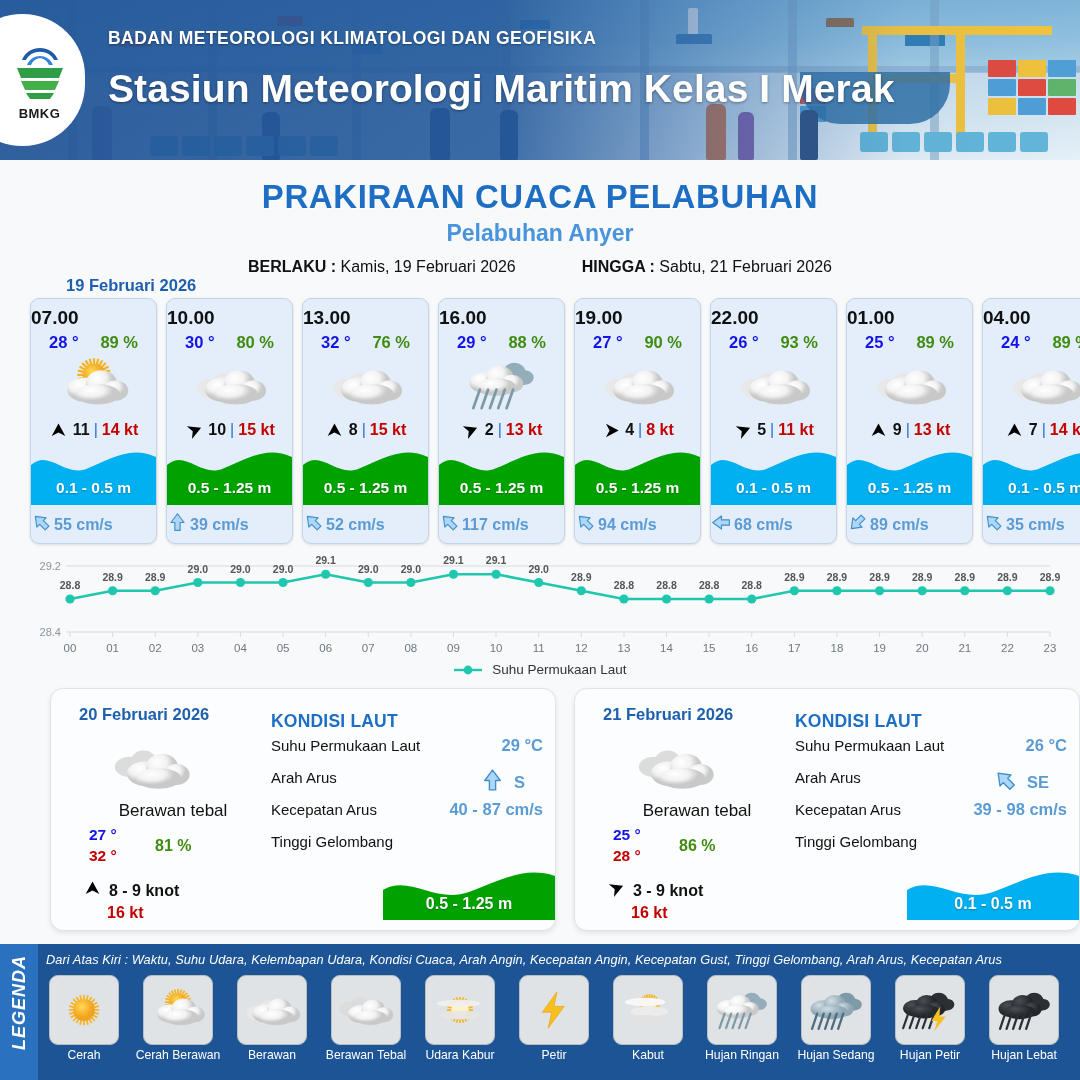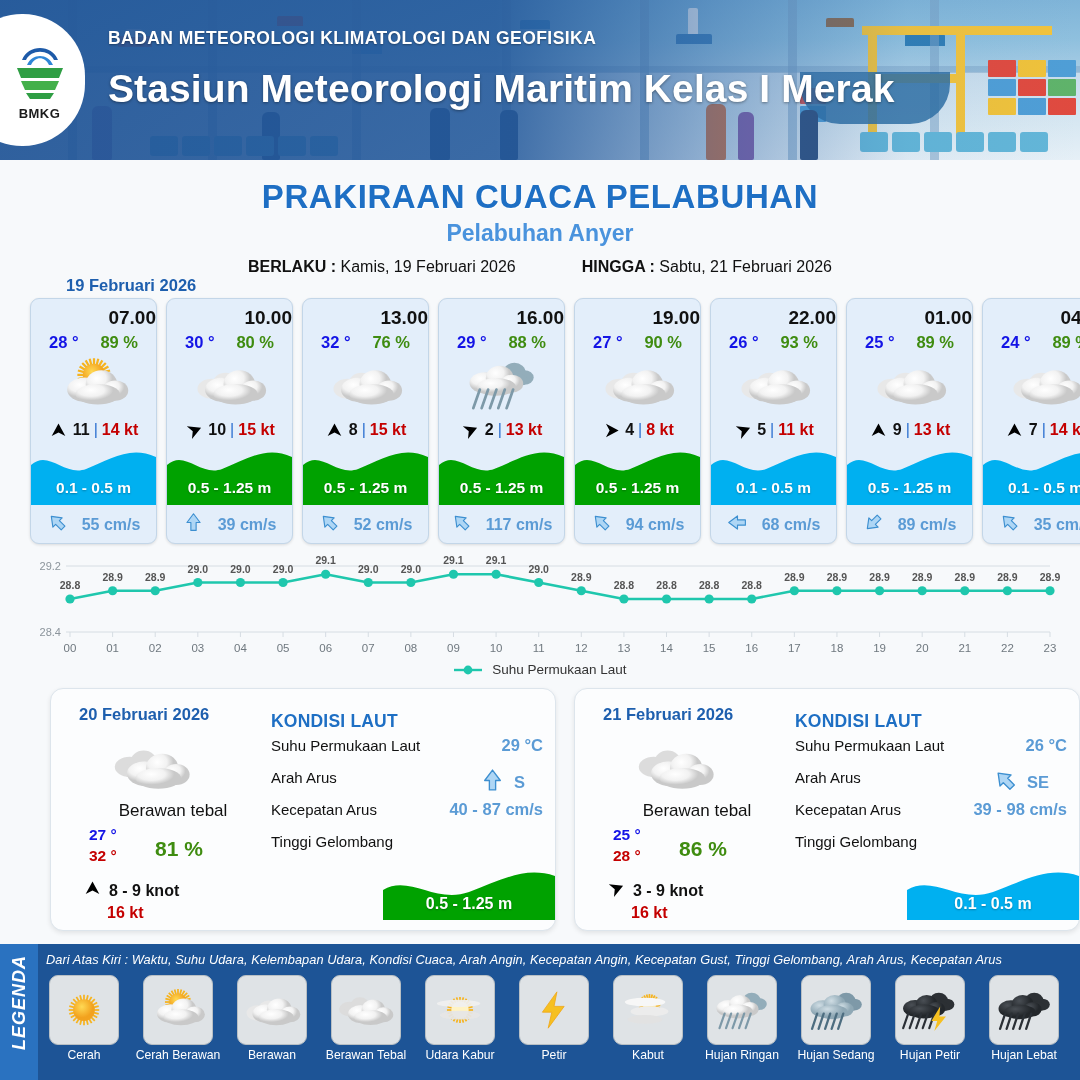--- a/index.html
+++ b/index.html
@@ -61,55 +61,55 @@
   .validity { display:flex; justify-content:center; gap:66px; margin-top:11px; font-size:16px; color:#111; }
   .validity b { font-weight:bold; }
 
   .day-label { position:absolute; left:36px; top:276px; font-size:16.5px; font-weight:bold; color:#1e5fae;margin-left:30px; }
 
   
   .cards { position:absolute; left:30px; top:298px; display:flex; gap:9px; }
   .card { width:127px; height:246px; background:#e3eefa; border:1px solid #c3d6e8;
     border-radius:9px; position:relative; overflow:hidden;
     box-shadow:0 1px 3px rgba(0,0,0,.12); }
-  .c-time { text-align:right; font-size:19px; font-weight:bold; color:#111; margin-top:8px; }
+  .c-time { text-align:left; font-size:19px; font-weight:bold; color:#111; margin-top:8px; }
   .c-th { display:flex; justify-content:space-around; align-items:baseline; margin-top:4px; padding:0 7px; }
   .c-temp { font-size:16.5px; font-weight:bold; color:#1414e6; }
   .c-hum { font-size:16.5px; font-weight:bold; color:#3f8c10; }
   .c-icon { height:62px; display:flex; align-items:center; justify-content:center; margin-top:2px; }
   .c-wind { display:flex; align-items:center; justify-content:center; gap:4px; margin-top:4px; font-size:16px; font-weight:bold; }
   .w-dir { width:20px; height:20px; display:flex; align-items:center; justify-content:center; }
   .w-val { color:#111; }
   .w-sep { color:#2b6fd0; font-weight:normal; }
   .w-gust { color:#c40000; }
   .c-wave { position:absolute; left:0; bottom:38px; width:100%; height:62px; }
   .c-wave svg { display:block; width:100%; height:100%; }
   .c-wave-txt { position:absolute; left:0; bottom:46px; width:100%; text-align:center;
     font-size:15.5px; font-weight:bold; color:#fff; text-shadow:0 1px 2px rgba(0,0,0,.28); }
   .c-cur { position:absolute; left:0; bottom:6px; width:100%; display:flex;
-    align-items:center; justify-content:center; gap:14px; }
+    align-items:center; gap:2px; }
   .c-cur-txt { font-size:16px; font-weight:bold; color:#5b9bd5; }
 
   
   .chart-box { position:absolute; left:18px; top:556px; width:1044px; height:120px; }
   .chart-legend { position:absolute; left:0; top:662px; width:1080px; text-align:center;
     font-size:13.5px; color:#333; }
   .chart-legend .lg-dot { display:inline-block; vertical-align:middle; margin-right:5px; }
 
   
   .panels { position:absolute; left:30px; top:688px; display:flex; gap:18px;padding-left:20px; }
   .panel { width:506px; height:243px; background:#fcfdfe; border:1px solid #dde5ec;
     border-radius:13px; box-shadow:0 2px 5px rgba(0,0,0,.09); position:relative; }
   .p-date { position:absolute; left:28px; top:16px; font-size:16.5px; font-weight:bold; color:#1e5fae; }
   .p-icon { position:absolute; left:58px; top:48px; }
   .p-cond { position:absolute; left:22px; top:112px; font-size:17px; color:#111; width:200px; text-align:center; }
   .p-temps { position:absolute; left:38px; top:137px; }
   .p-tmin { font-size:15.5px; font-weight:bold; color:#1414e6; }
   .p-tmax { font-size:15.5px; font-weight:bold; color:#c40000; margin-top:3px; }
-  .p-hum { position:absolute; left:104px; top:148px; font-size:21px; font-weight:bold; color:#3f8c10;text-align:right; }
+  .p-hum { position:absolute; left:104px; top:148px; font-size:16px; font-weight:bold; color:#3f8c10;text-align:right; }
   .p-wind { position:absolute; left:32px; top:190px; display:flex; align-items:center; gap:7px; }
   .p-wind-val { font-size:16px; font-weight:bold; color:#111; }
   .p-gust { position:absolute; left:56px; top:215px; font-size:16px; font-weight:bold; color:#c40000; }
 
   .p-right { position:absolute; left:220px; top:22px; width:276px; }
   .p-title { font-size:17.5px; font-weight:bold; color:#1e6fc4; letter-spacing:.2px; }
   .p-row { position:relative; height:27px; font-size:15px; color:#111; margin-top:5px; }
   .p-val { position:absolute; right:4px; top:-1px; font-size:16.5px; font-weight:bold; color:#5b9bd5; }
   .p-val.arr { display:flex; align-items:center; gap:9px; right:22px; }
   .p-wavebox { position:absolute; right:0; bottom:10px; width:172px; height:54px; }

